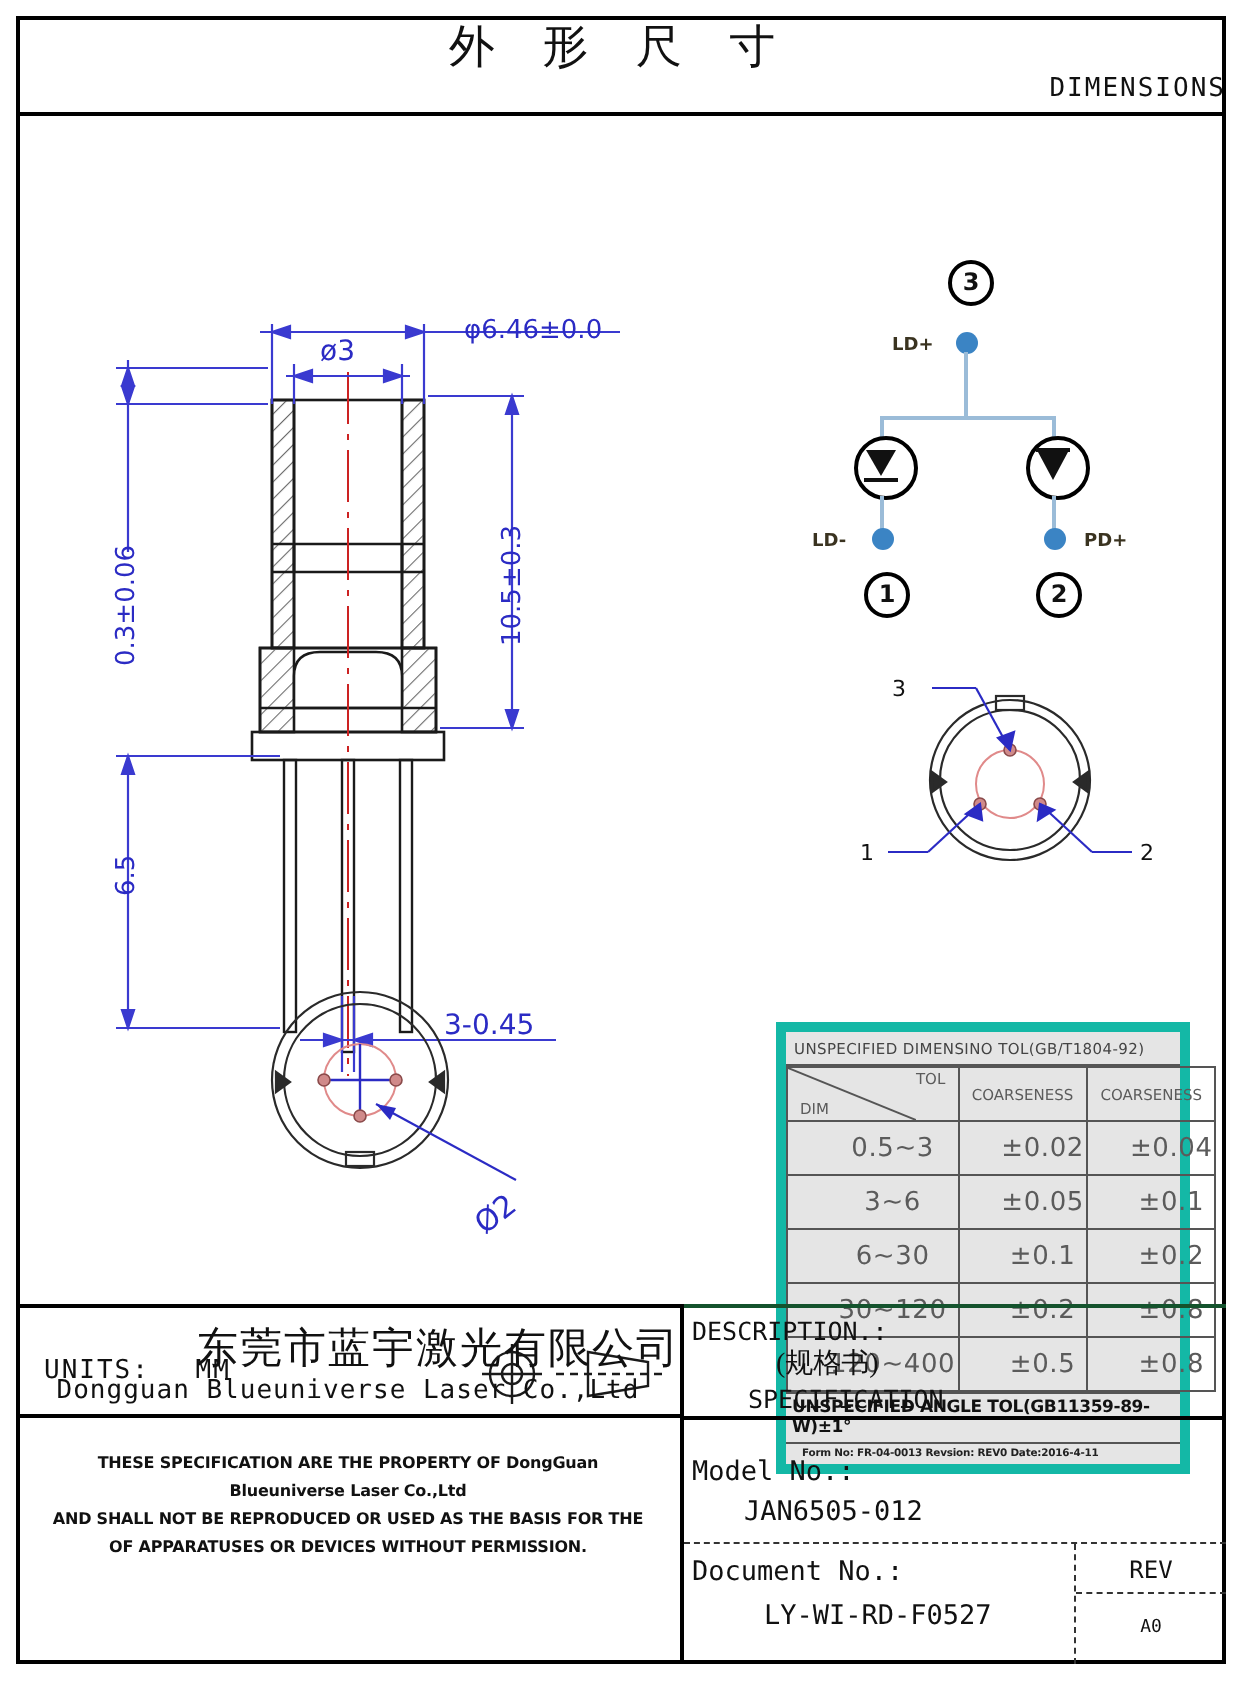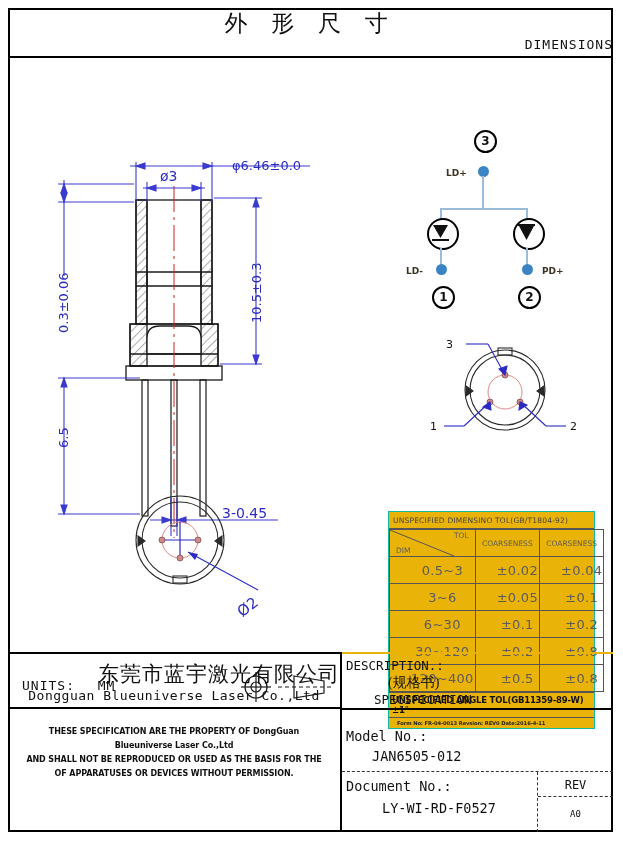--- a/index.html
+++ b/index.html
@@ -6,35 +6,35 @@
   body{width:623px;height:842px;font-family:"Liberation Serif",serif;color:#111;overflow:hidden;}
   .sheet{position:absolute;left:0;top:0;width:623px;height:842px;}
   .frame{position:absolute;left:8px;top:8px;width:605px;height:824px;border:2px solid #000;box-sizing:border-box;}
   .titlebar{position:absolute;left:8px;top:8px;width:605px;height:50px;border-bottom:2px solid #000;box-sizing:border-box;text-align:center;}
   .cn-title{font-family:"Liberation Serif",serif;font-size:23px;letter-spacing:9px;margin-top:3px;line-height:26px;}
   .en-title{font-family:"DejaVu Sans Mono",monospace;font-size:13px;letter-spacing:1px;line-height:16px;text-align:right;}
   .canvas{position:absolute;left:10px;top:58px;width:601px;height:594px;}
   .dim{position:absolute;color:#2b2bc4;font-family:"DejaVu Sans",sans-serif;font-size:13px;white-space:nowrap;}
   .dimv{transform-origin:0 0;}
   .units{position:absolute;left:12px;top:620px;font-family:"DejaVu Sans Mono",monospace;font-size:13px;letter-spacing:1px;}
-  .tol-table{position:absolute;left:378px;top:453px;width:207px;border:1px solid #14b8a6;box-sizing:border-box;background:#eab308;}
+  .tol-table{position:absolute;left:378px;top:453px;width:207px;border:5px solid #14b8a6;box-sizing:border-box;background:#e5e5e5;}
   .tol-head{font-family:"DejaVu Sans",sans-serif;font-size:7.5px;color:#444;padding:4px 4px 3px 4px;border-bottom:1px solid #555;letter-spacing:.2px;}
   table.tt{border-collapse:collapse;width:100%;}
   table.tt td{border:1px solid #555;color:#5b5b5b;font-family:"DejaVu Sans",sans-serif;text-align:center;}
   td.hc{font-size:7.5px;height:26px;padding:0 3px;}
   td.dv{font-size:13px;height:24px;letter-spacing:.3px;padding-left:21px;}
   .splitcell{position:relative;height:26px;width:64px;padding:0;}
   .splitcell .tl{position:absolute;right:6px;top:1px;font-size:7.5px;}
   .splitcell .bl{position:absolute;left:6px;bottom:1px;font-size:7.5px;}
   .splitcell svg{position:absolute;left:0;top:0;}
   .angle-row{font-family:"DejaVu Sans",sans-serif;font-size:8.5px;font-weight:bold;color:#111;padding:2px 3px;border-top:1px solid #555;border-bottom:1px solid #555;letter-spacing:-.2px;}
   .form-row{font-family:"DejaVu Sans",sans-serif;font-size:5.2px;font-weight:bold;color:#222;padding:2px 3px 2px 8px;letter-spacing:-.1px;}
   .tblock{position:absolute;left:8px;top:652px;width:605px;height:180px;box-sizing:border-box;}
   .tb-l{position:absolute;left:0;top:0;width:334px;height:180px;border-right:2px solid #000;border-top:2px solid #000;box-sizing:border-box;}
-  .tb-r{position:absolute;left:334px;top:0;width:271px;height:142px;border-top:2px solid #eab308;box-sizing:border-box;}
+  .tb-r{position:absolute;left:334px;top:0;width:271px;height:142px;border-top:2px solid #14532d;box-sizing:border-box;}
   .co-cn{font-family:"Liberation Serif",serif;font-size:21px;text-align:right;padding-top:6px;letter-spacing:1px;}
   .co-en{font-family:"DejaVu Sans Mono",monospace;font-size:13px;text-align:center;letter-spacing:.5px;padding-bottom:4px;}
   .co-box{border-bottom:2px solid #000;}
   .legal{font-family:"DejaVu Sans",sans-serif;font-size:8px;text-align:center;line-height:14px;padding:16px 6px 0 6px;font-weight:bold;letter-spacing:-.1px;}
   .desc{border-bottom:2px solid #000;height:56px;box-sizing:border-box;padding:3px 0 0 4px;font-family:"DejaVu Sans Mono",monospace;font-size:12.5px;line-height:17px;}
   .desc .c2{padding-left:42px;font-family:"Liberation Serif",serif;font-size:14px;}
   .desc .c3{padding-left:28px;}
   .modelbox{height:62px;box-sizing:border-box;padding:16px 0 0 4px;font-family:"DejaVu Sans Mono",monospace;font-size:13.5px;line-height:20px;border-bottom:1px dashed #333;}
   .modelbox .val{padding-left:26px;}
   .docrow{position:relative;height:60px;}

